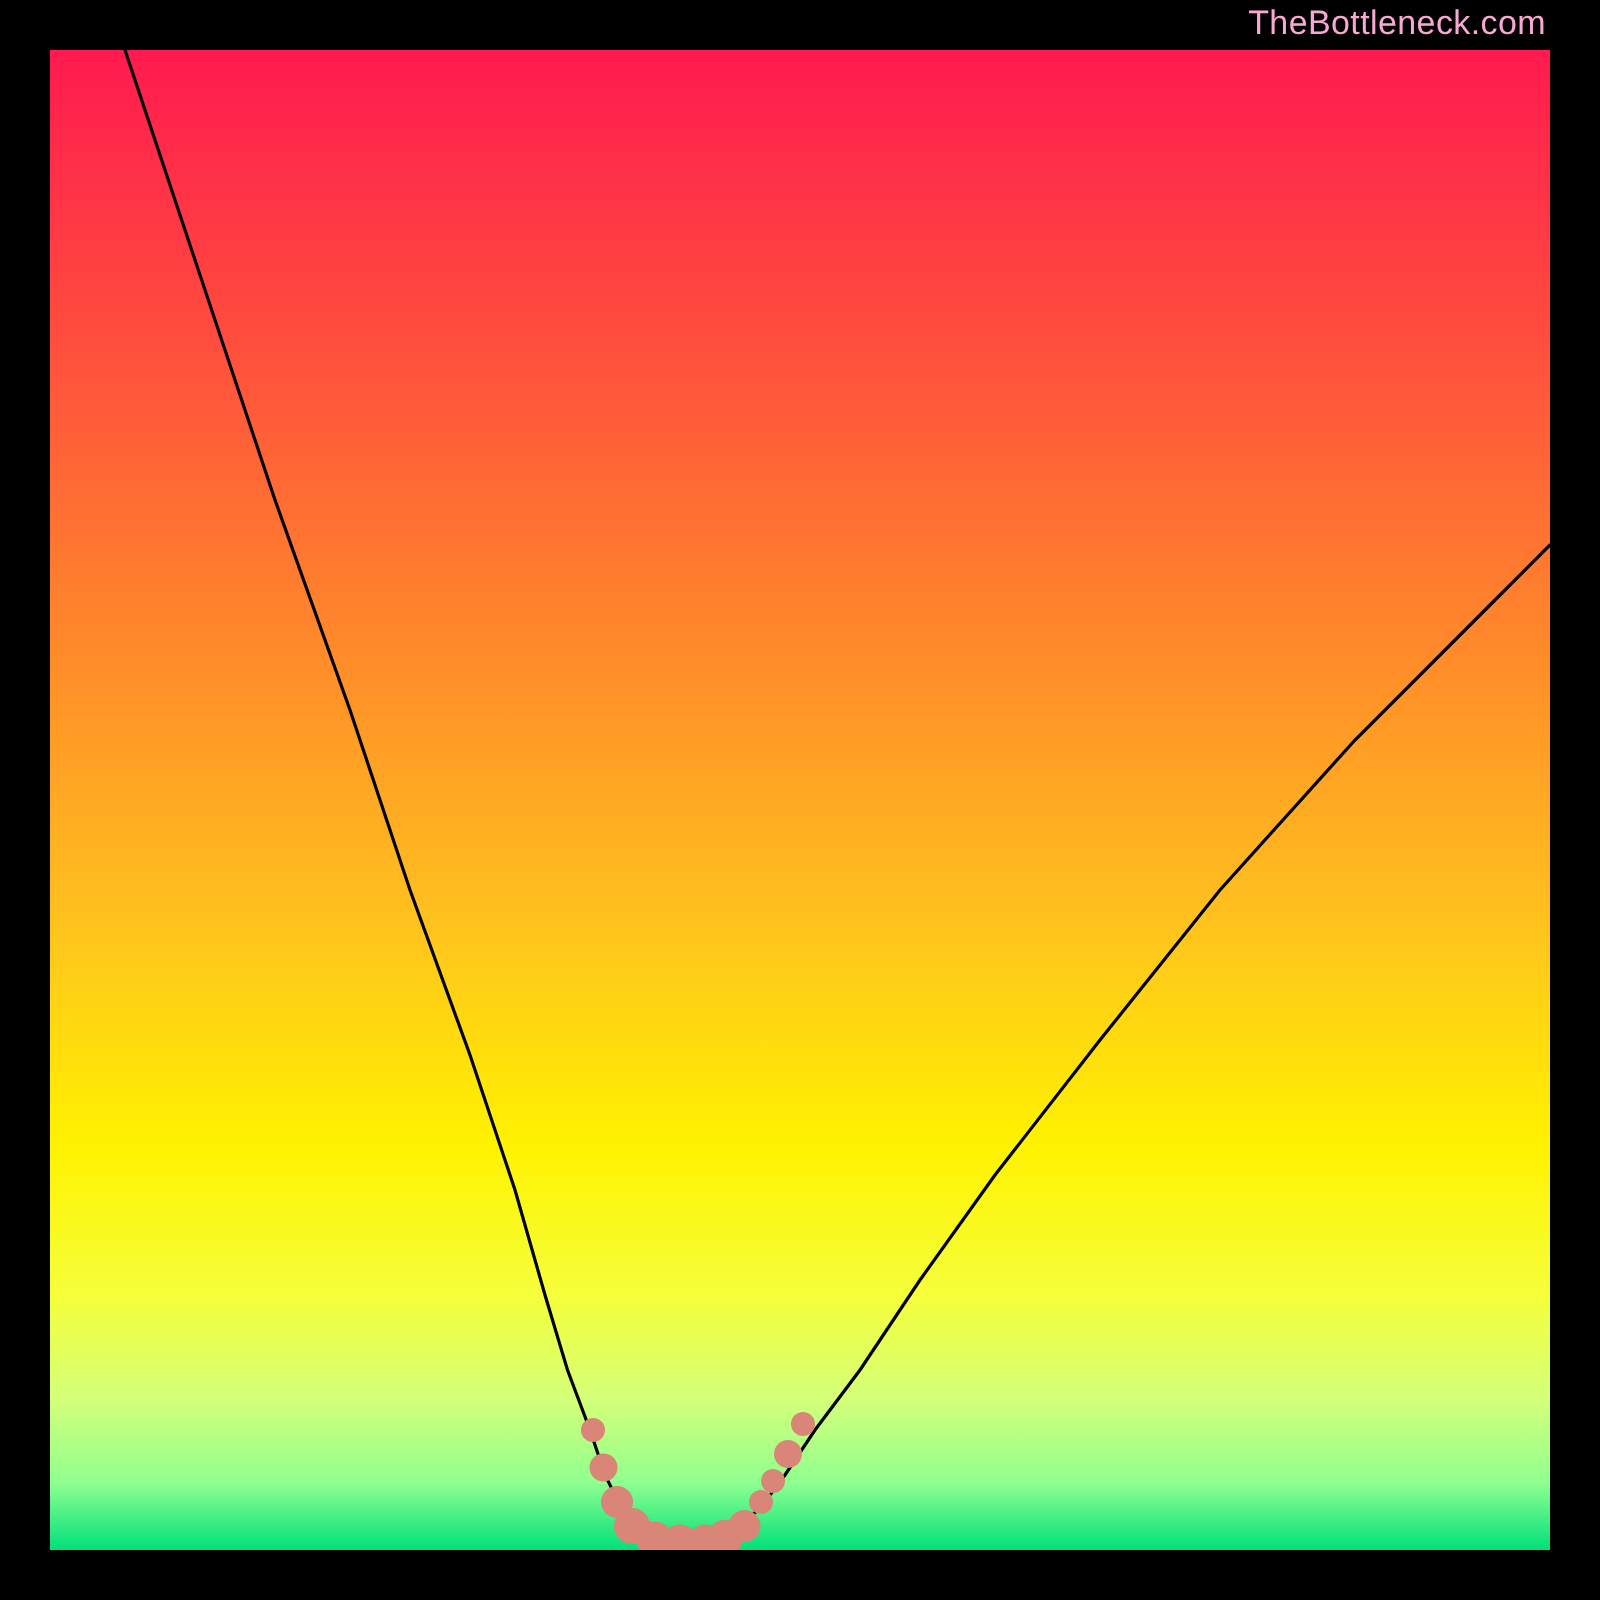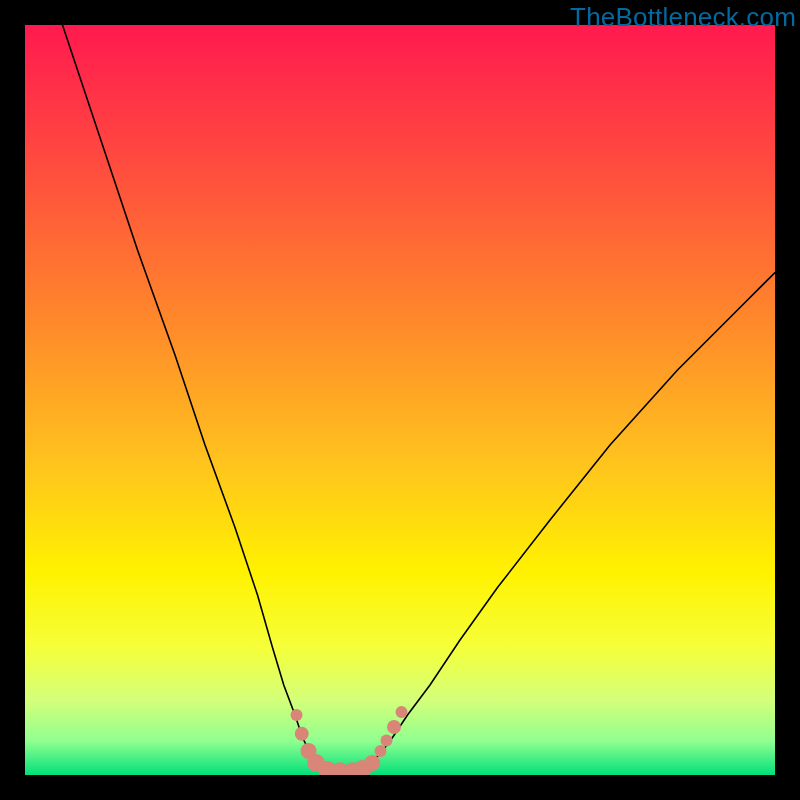--- a/index.html
+++ b/index.html
@@ -19,25 +19,25 @@
     position: absolute;
     left: 25px;
     top: 25px;
     width: 750px;
     height: 750px;
     overflow: hidden;
   }
   .watermark {
     position: absolute;
     top: 2px;
-    right: 4px;
+    right: 27px;
     font-family: Arial, Helvetica, sans-serif;
-    font-size: 26px;
+    font-size: 17px;
     font-weight: 500;
-    color: #0369a1;
+    color: #f9a8d4;
     letter-spacing: 0.2px;
   }
 </style>
 </head>
 <body>
 
 <div class="frame">
   <div class="plot-area">
     <svg id="chart-svg" width="750" height="750" viewBox="0 0 750 750" preserveAspectRatio="none">
       <defs>

